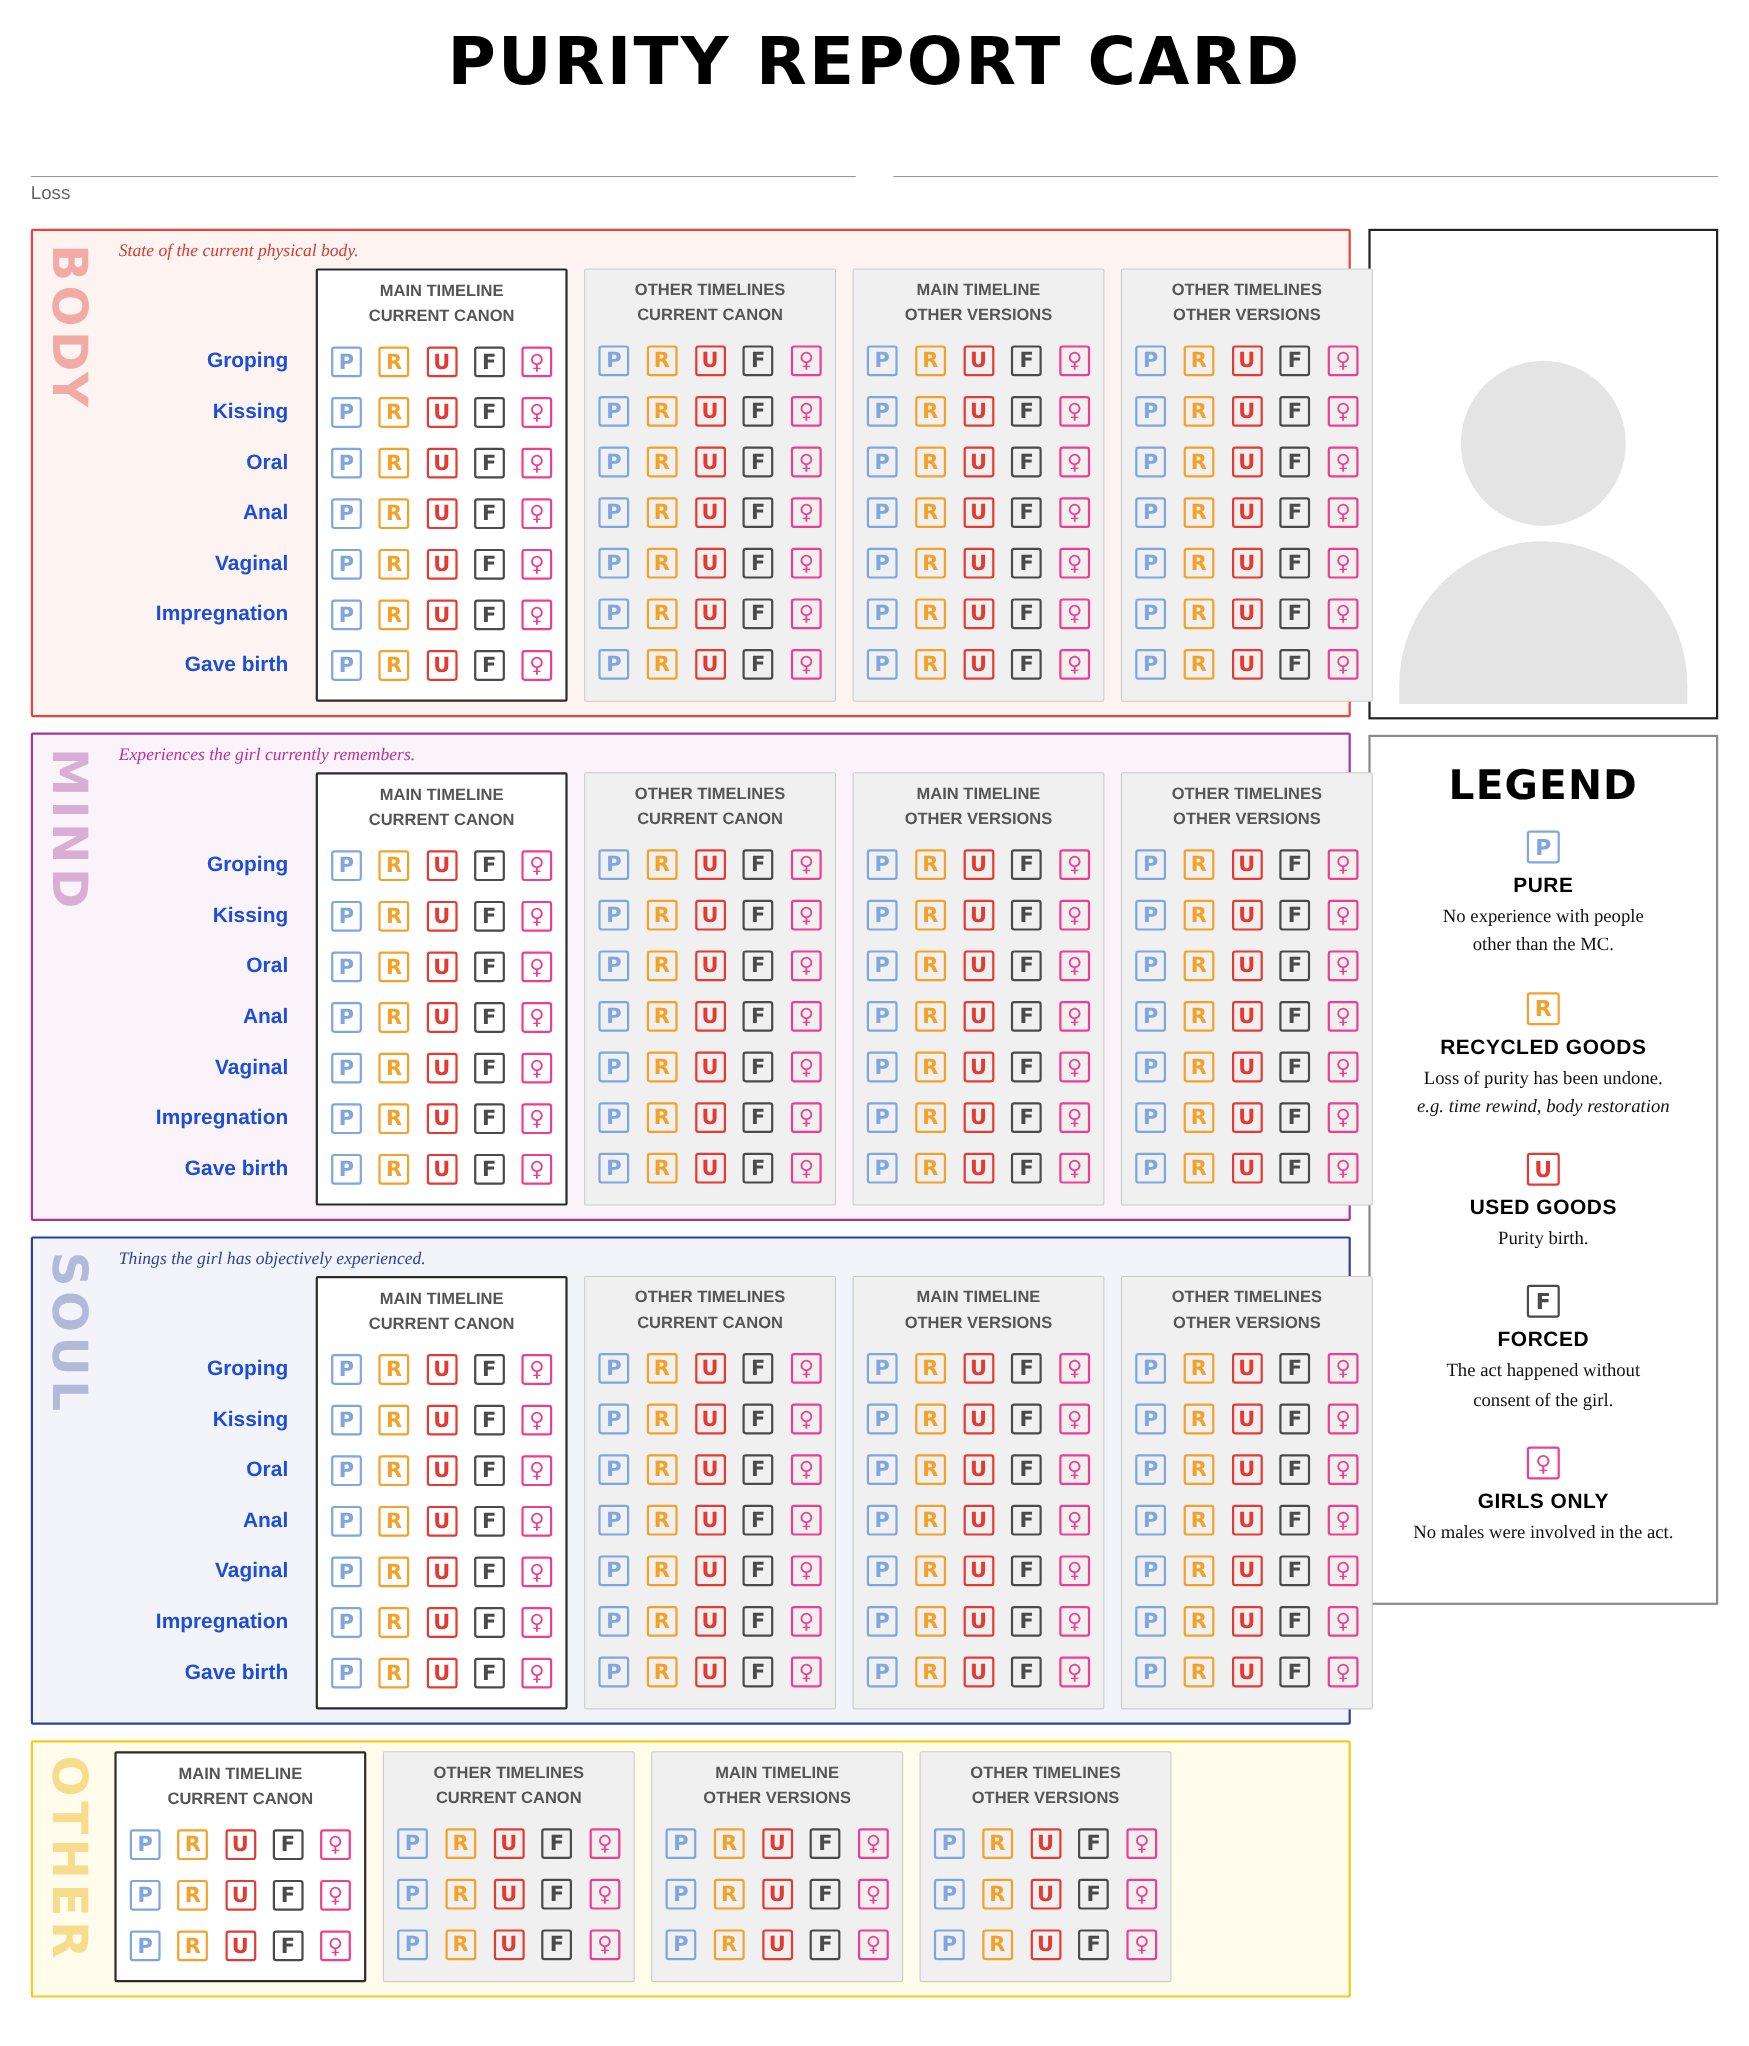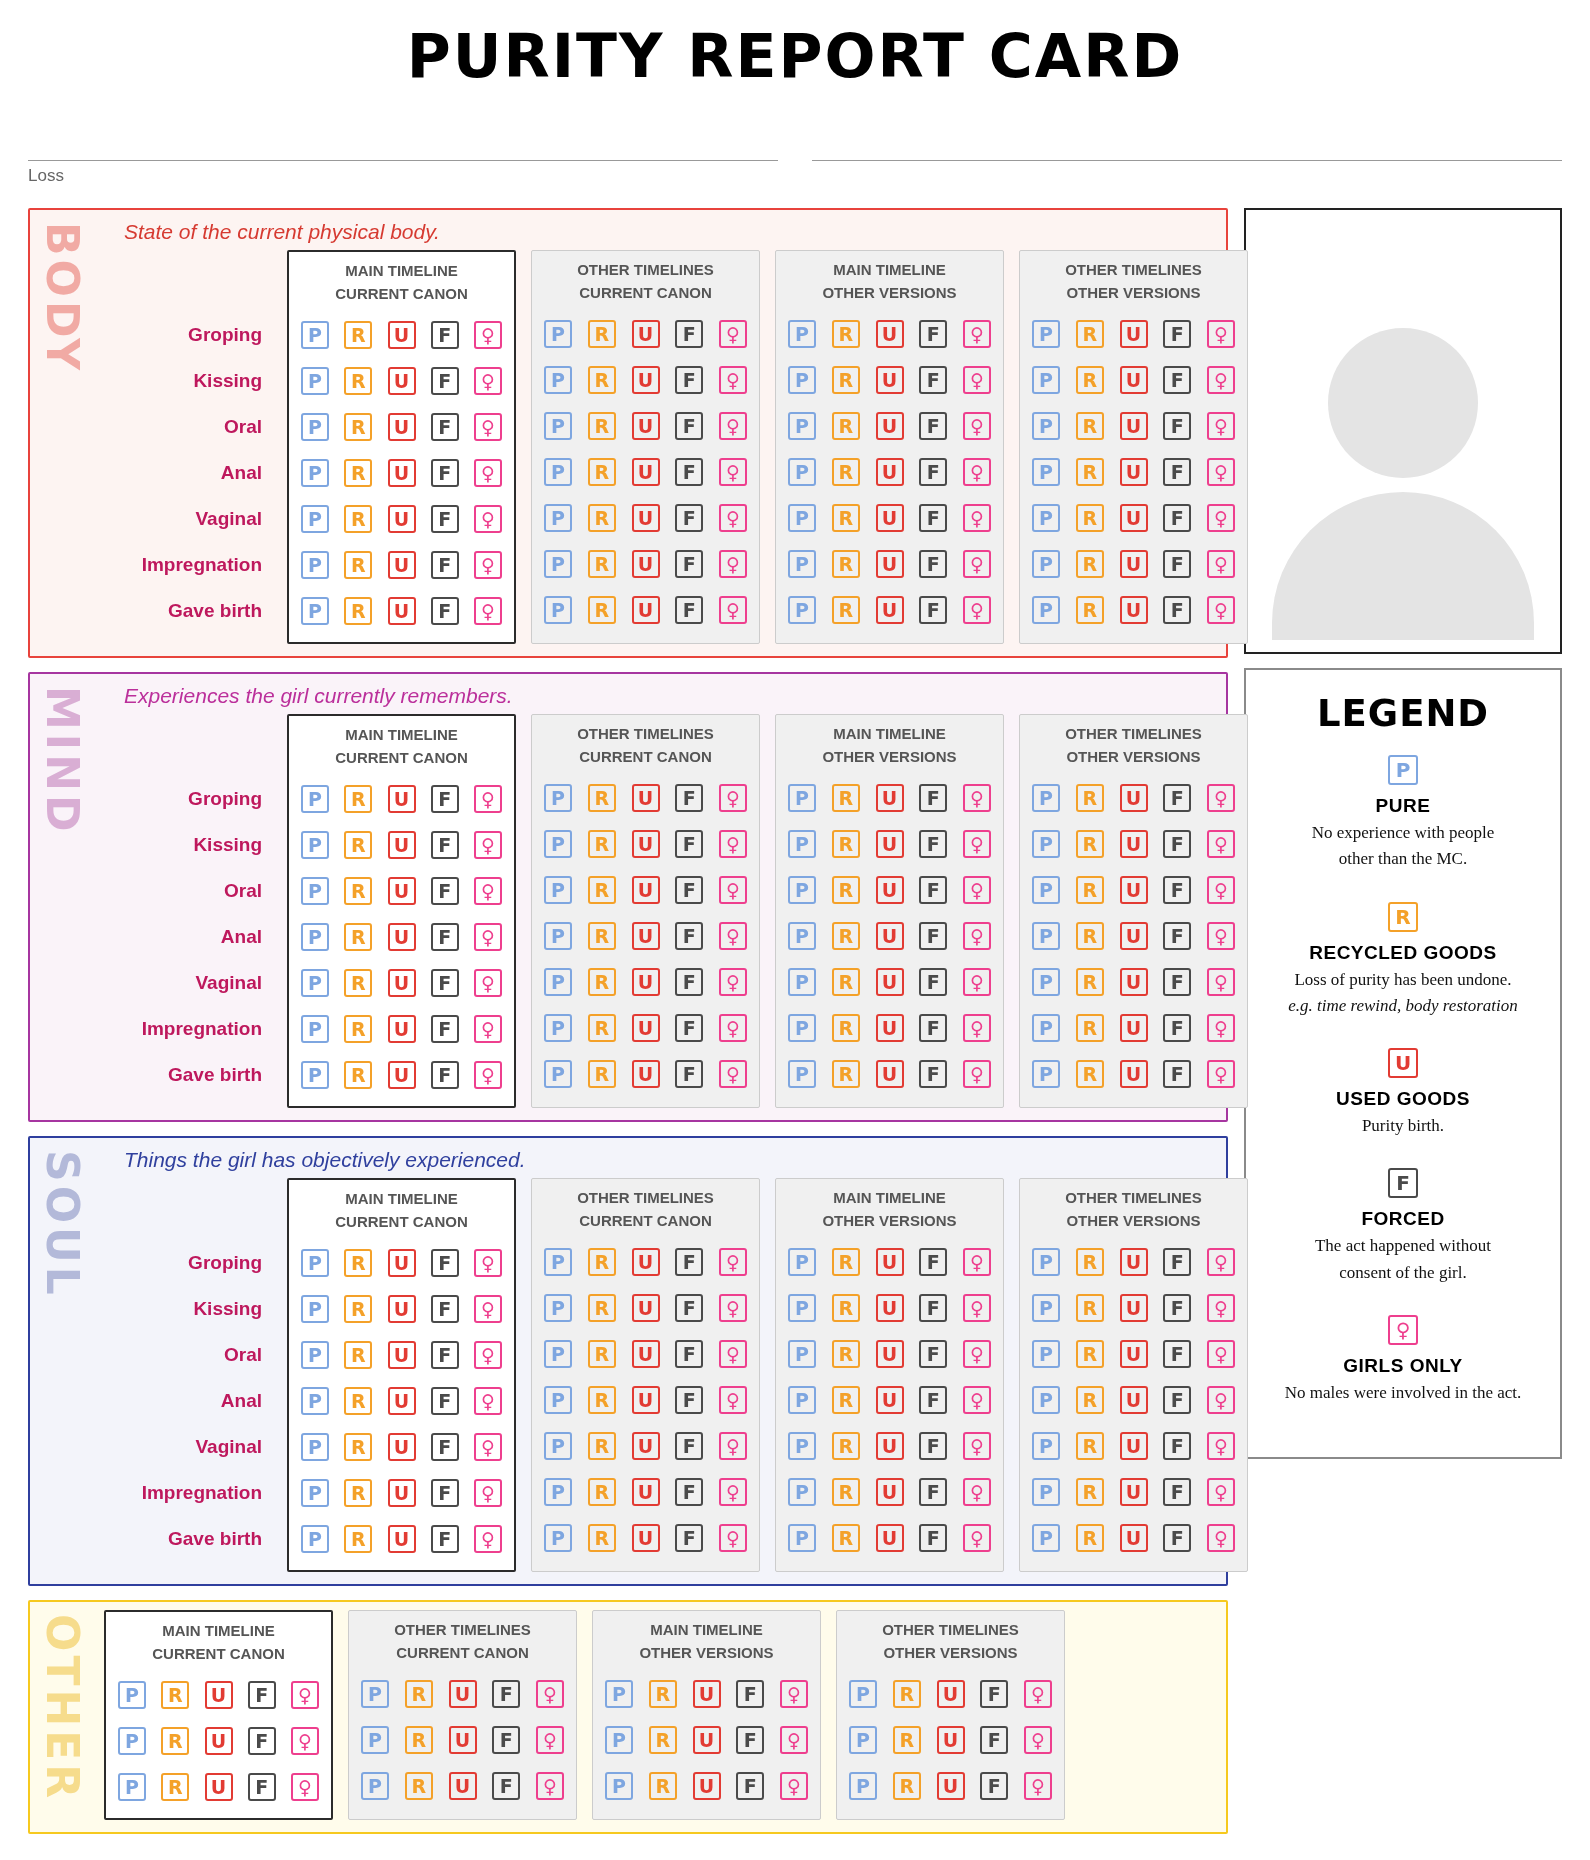--- a/index.html
+++ b/index.html
@@ -37,28 +37,28 @@
   }
   .vlabel {
     position: absolute; left: 10px; top: 12px;
     writing-mode: vertical-rl;
     font-family: "DejaVu Sans", sans-serif;
     font-weight: bold;
     font-size: 44px;
     letter-spacing: 4px;
     line-height: 1;
   }
-  .subtitle { font-style: italic; font-size: 21px; margin: 2px 0 6px 20px; }
+  .subtitle { font-style: italic; font-size: 16px; margin: 2px 0 6px 4px; font-family: Liberation Serif, serif; }
 
   .grid { display: flex; gap: 15px; }
   .labels-col { width: 168px; flex: none; }
   .labels-spacer { height: 62px; }
   .row-label {
     height: 46px; line-height: 46px; text-align: right; padding-right: 10px;
-    font-weight: bold; font-size: 19px; color: #be185d; white-space: nowrap;
+    font-weight: bold; font-size: 19px; color: #1d4ed8; white-space: nowrap;
   }
 
   .group-box { width: 229px; flex: none; padding: 8px 10px; border-radius: 2px; }
   .group-main { background: #ffffff; border: 2px solid #2b2b2b; }
   .group-alt  { background: #f0f0f0; border: 1px solid #cccccc; }
   .group-head {
     height: 46px; margin-bottom: 6px; text-align: center;
     color: #555; font-weight: bold; font-size: 15px; line-height: 1.5;
     white-space: nowrap;
   }

